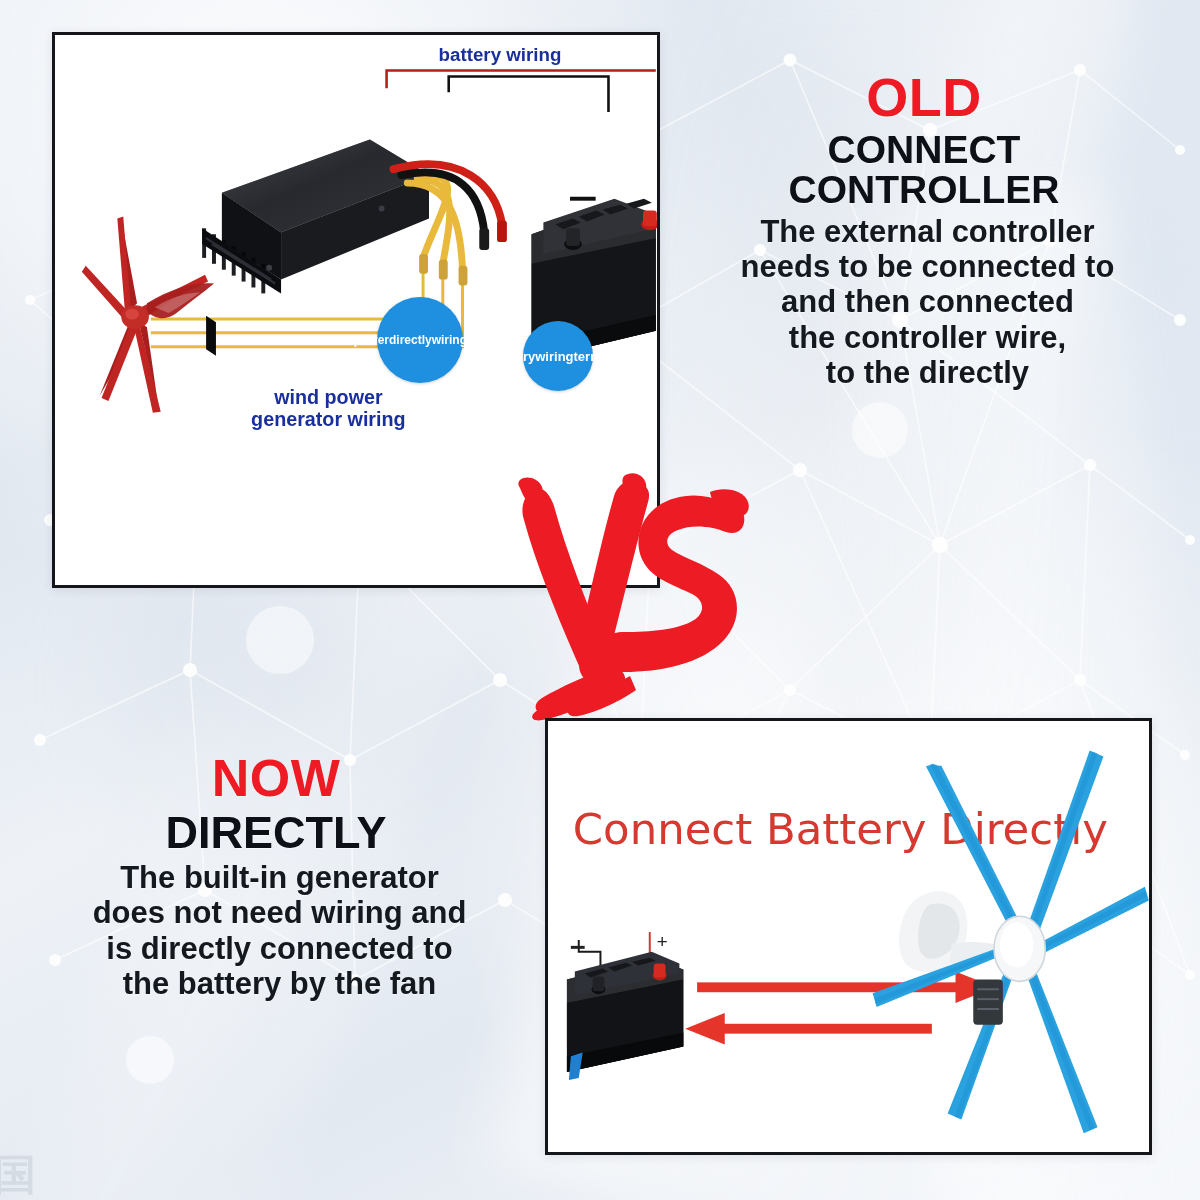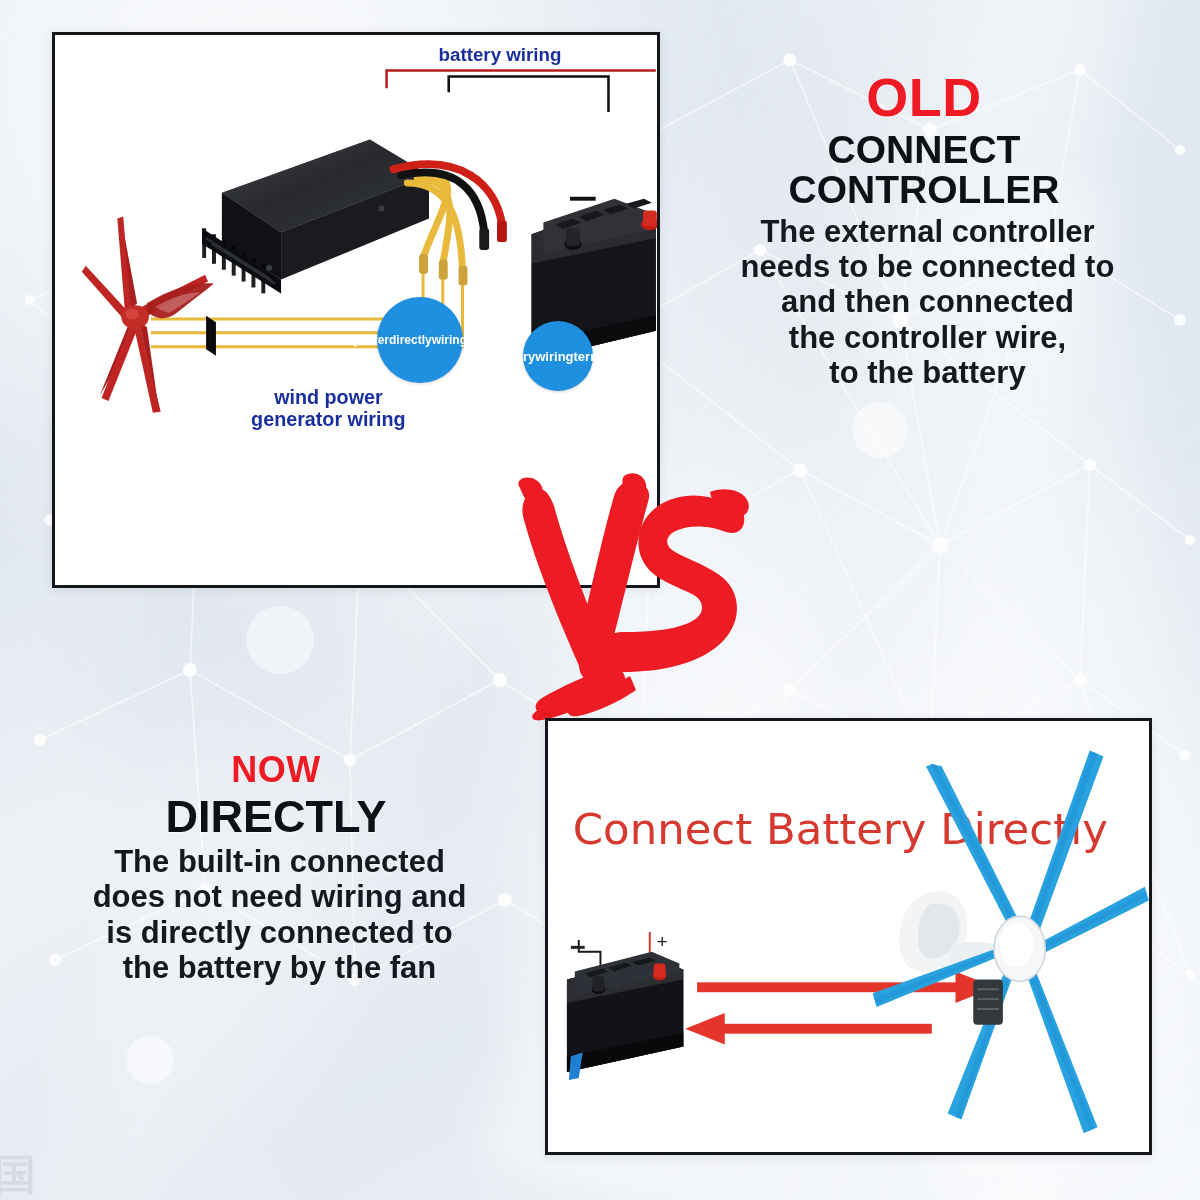--- a/index.html
+++ b/index.html
@@ -59,21 +59,21 @@
   #now-text { left:12px; top:752px; width:528px; }
 
   .kicker {
     color:#ee1b24;
     font-weight:bold;
     letter-spacing:.5px;
     line-height:1;
     text-shadow:0 1px 0 rgba(255,255,255,.6);
   }
   #old-text .kicker { font-size:54px; }
-  #now-text .kicker { font-size:36px; }
+  #now-text .kicker { font-size:52px; }
 
   .headline {
     color:#0d1117;
     font-weight:bold;
     line-height:1.02;
     margin-top:6px;
     text-shadow:0 1px 0 rgba(255,255,255,.55);
   }
   #old-text .headline { font-size:39px; }
   #now-text .headline { font-size:45px; }
@@ -319,21 +319,21 @@
     <div class="kicker">OLD</div>
     <div class="headline">
       <div>CONNECT</div>
       <div>CONTROLLER</div>
     </div>
     <div class="body-copy">
       <div>The external controller</div>
       <div>needs to be connected to</div>
       <div>and then connected</div>
       <div>the controller wire,</div>
-      <div>to the battery</div>
+      <div>to the directly</div>
     </div>
   </div>
 
   <svg id="vs-mark" viewBox="0 0 260 250">
     <g fill="#ed1c24">
 
       <path d="M34 18 C26 24 22 36 26 48 C38 92 60 146 82 196 C86 206 96 212 104 206
                C112 200 112 188 108 178 C88 130 68 78 56 34 C52 22 44 12 34 18 Z"></path>
 
       <path d="M140 10 C130 6 120 12 116 24 C104 66 92 122 80 172 C76 186 84 198 94 198
@@ -358,21 +358,21 @@
       <path d="M132 204 C114 214 92 224 74 234 C66 238 70 246 80 244 C100 240 124 228 138 218 Z"></path>
     </g>
   </svg>
 
   <div class="textblock" id="now-text">
     <div class="kicker">NOW</div>
     <div class="headline">
       <div>DIRECTLY</div>
     </div>
     <div class="body-copy">
-      <div>The built-in connected</div>
+      <div>The built-in generator</div>
       <div>does not need wiring and</div>
       <div>is directly connected to</div>
       <div>the battery by the fan</div>
     </div>
   </div>
 
   <div class="panel" id="panel-now">
     <svg viewBox="0 0 607 437" width="601" height="431">
       <rect x="0" y="0" width="607" height="437" fill="#ffffff"></rect>
 

